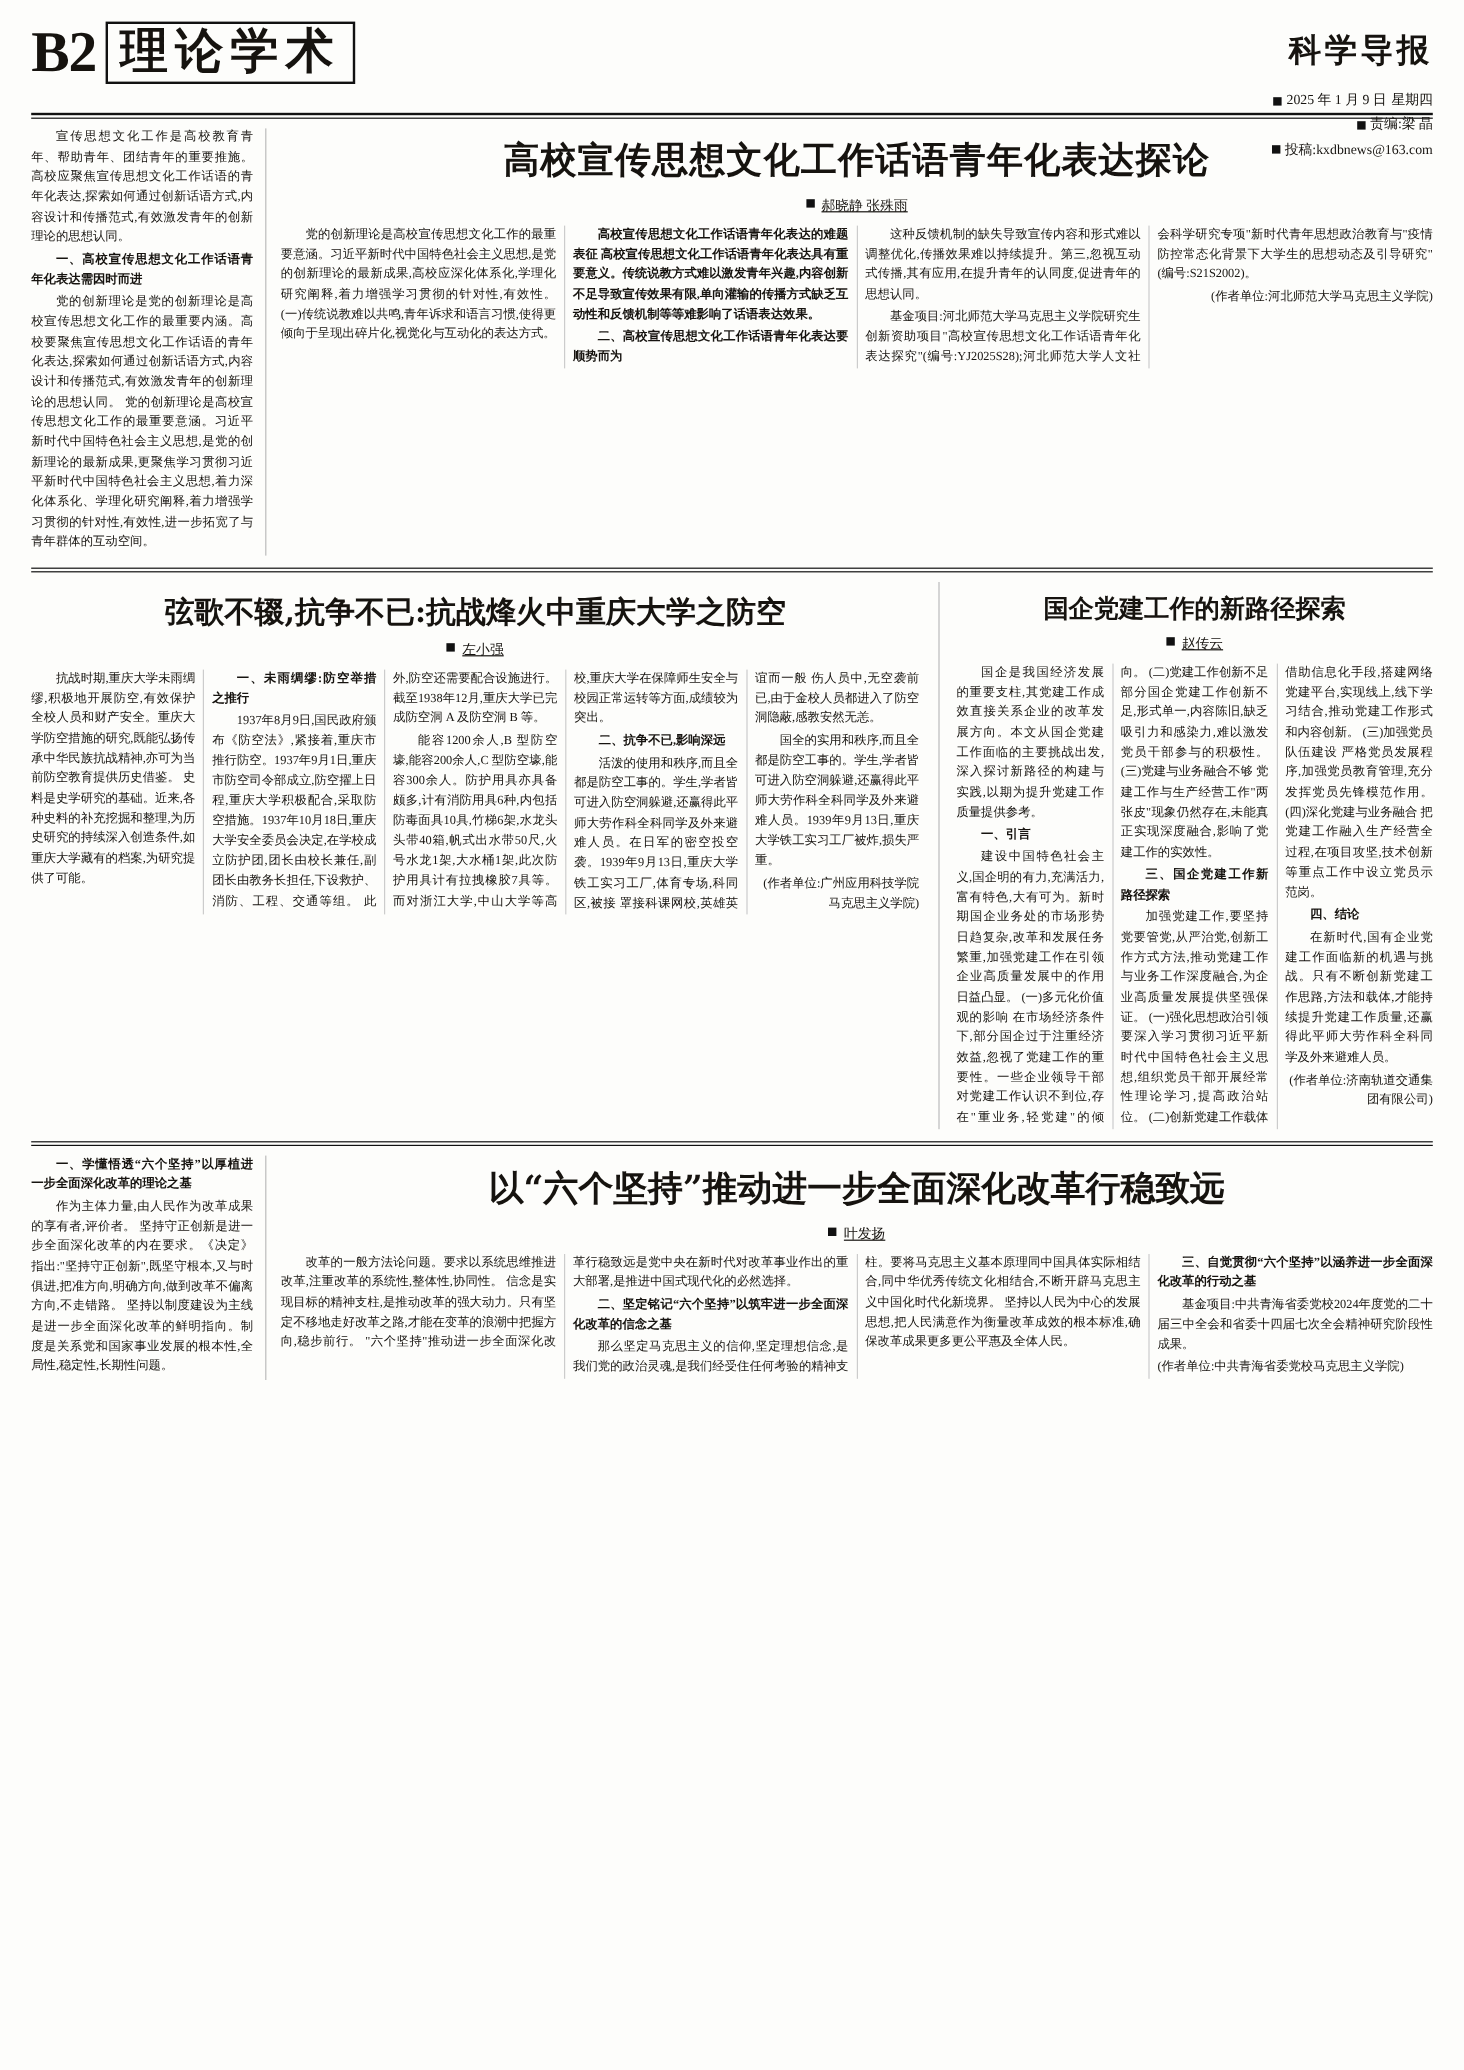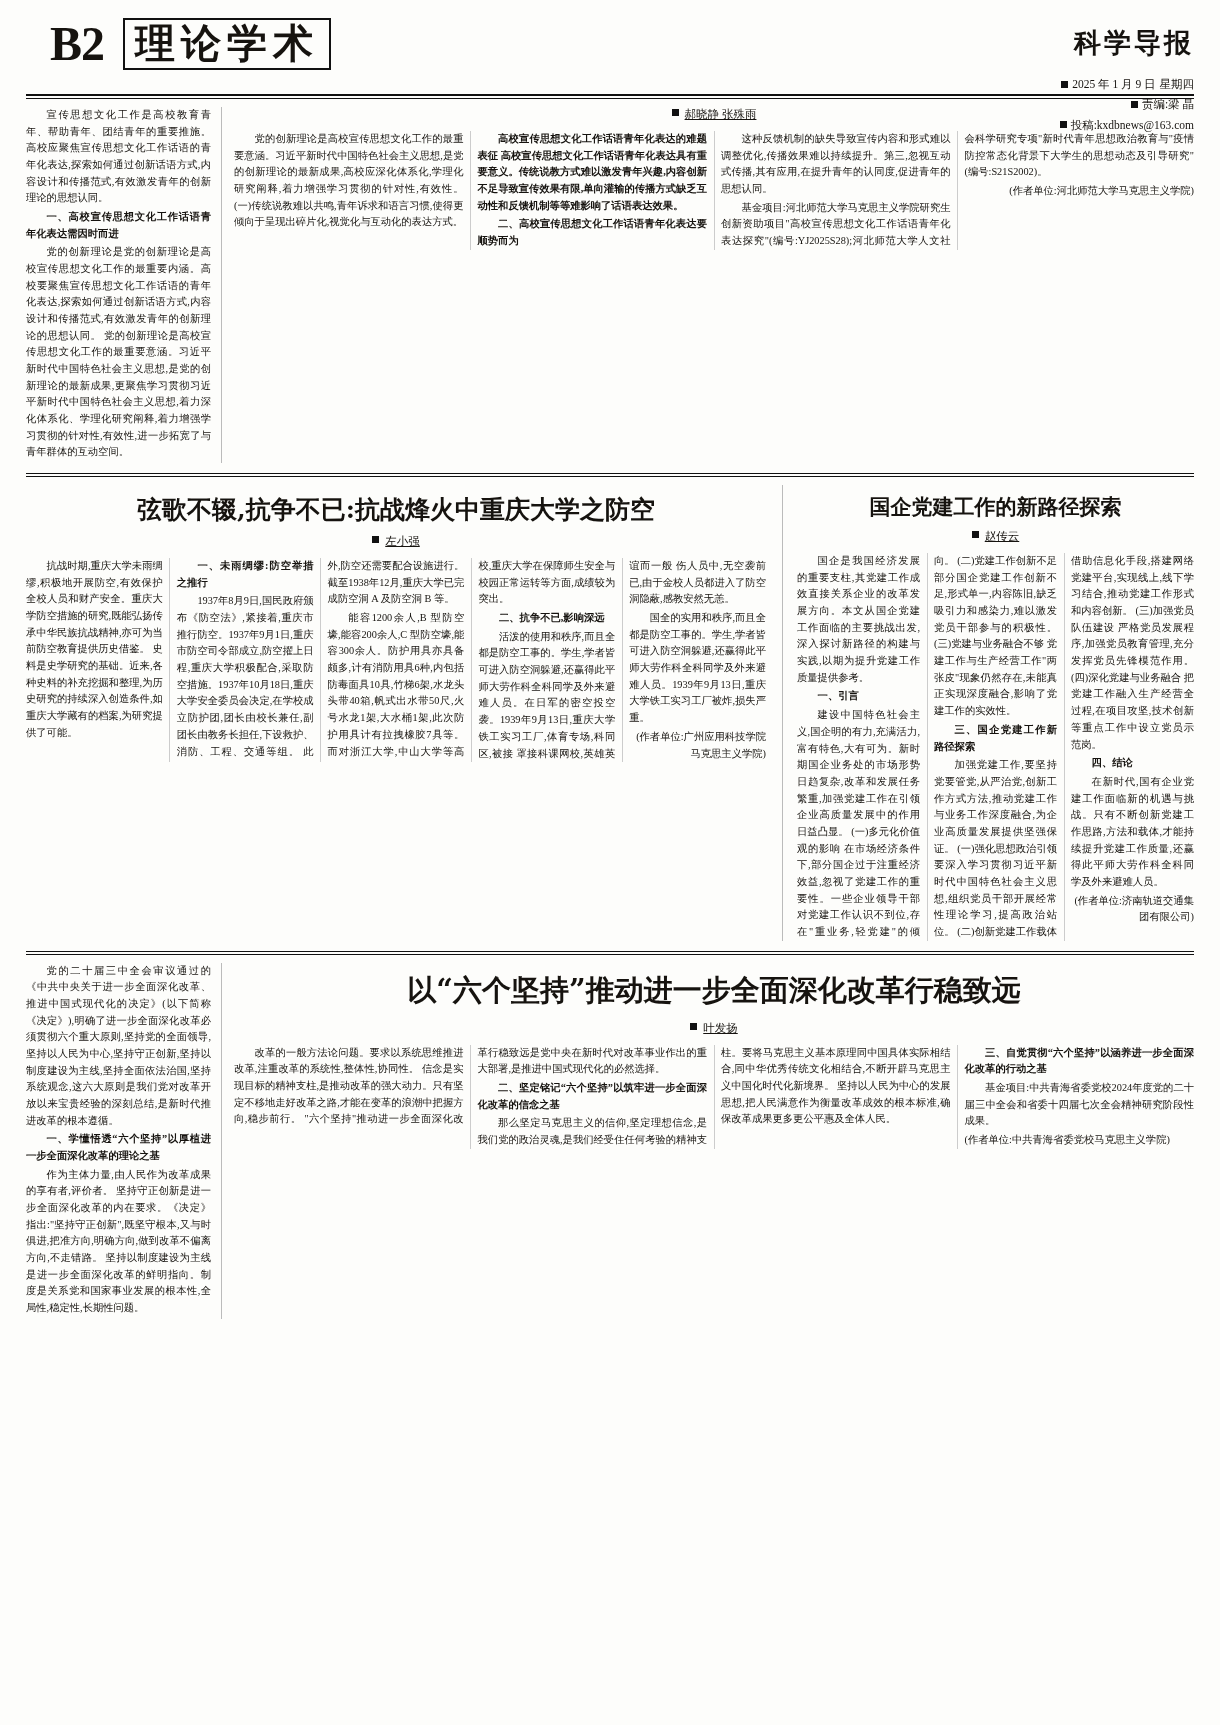--- a/index.html
+++ b/index.html
@@ -7,21 +7,21 @@
   body {
     width:1220px; height:1725px;
     background:#fdfdfb;
     font-family:"Liberation Serif", serif;
     color:#16130f;
   }
   .page { position:relative; width:1220px; height:1725px; padding:18px 26px 10px 26px; }
 
   
   .masthead { display:flex; align-items:flex-start; justify-content:space-between; height:72px; }
-  .mast-left { display:flex; align-items:center; gap:15px;margin-left:24px; }
+  .mast-left { display:flex; align-items:center; gap:4px; }
   .mast-page { font-family:"Liberation Serif", serif; font-size:48px; font-weight:bold; letter-spacing:-1px; line-height:1; padding-right:4px; }
   .mast-title-box { border:2px solid #111; padding:2px 10px 4px 10px; }
   .mast-title { font-family:"DejaVu Serif", serif; font-size:40px; font-weight:bold; letter-spacing:6px; line-height:1.05; }
   .mast-right { text-align:left; font-size:11px; line-height:1.75; padding-top:4px; }
   .mast-brand { font-family:Liberation Mono, monospace; font-size:27px; font-weight:bold; letter-spacing:3px; text-align:right; margin-bottom:5px; }
   .mast-meta { display:flex; align-items:center; gap:4px; justify-content:flex-end; }
   .sq { display:inline-block; width:7px; height:7px; background:#111; }
   .mast-meta span.t { font-size:11.5px; }
 
   .rule-thick { border-top:2.5px solid #111; margin:4px 0 0 0; }
@@ -96,20 +96,21 @@
 
     <div class="art1-lead col-text">
       <p>宣传思想文化工作是高校教育青年、帮助青年、团结青年的重要推施。高校应聚焦宣传思想文化工作话语的青年化表达,探索如何通过创新话语方式,内容设计和传播范式,有效激发青年的创新理论的思想认同。</p>
       <p class="sub">一、高校宣传思想文化工作话语青年化表达需因时而进</p>
       <p>党的创新理论是党的创新理论是高校宣传思想文化工作的最重要内涵。高校要聚焦宣传思想文化工作话语的青年化表达,探索如何通过创新话语方式,内容设计和传播范式,有效激发青年的创新理论的思想认同。
 
 党的创新理论是高校宣传思想文化工作的最重要意涵。习近平新时代中国特色社会主义思想,是党的创新理论的最新成果,更聚焦学习贯彻习近平新时代中国特色社会主义思想,着力深化体系化、学理化研究阐释,着力增强学习贯彻的针对性,有效性,进一步拓宽了与青年群体的互动空间。</p>
     </div>
 
     <div class="art1-main">
+      <div class="headline1">高校宣传思想文化工作话语青年化表达探论</div>
       <div class="byline">
         <span class="mk"></span><span>郝晓静 张殊雨</span>
       </div>
       <div class="cols4 col-text">
         <p>党的创新理论是高校宣传思想文化工作的最重要意涵。习近平新时代中国特色社会主义思想,是党的创新理论的最新成果,高校应深化体系化,学理化研究阐释,着力增强学习贯彻的针对性,有效性。
 
 (一)传统说教难以共鸣,青年诉求和语言习惯,使得更倾向于呈现出碎片化,视觉化与互动化的表达方式。</p>
         <p class="sub">高校宣传思想文化工作话语青年化表达的难题表征
 
 高校宣传思想文化工作话语青年化表达具有重要意义。传统说教方式难以激发青年兴趣,内容创新不足导致宣传效果有限,单向灌输的传播方式缺乏互动性和反馈机制等等难影响了话语表达效果。</p>
@@ -194,21 +195,20 @@
       </div>
     </div>
   </div>
 
   <div class="hr-sec"></div>
   <div class="hr-sec-thin"></div>
 
   <div>
     <div class="art4">
       <div class="art4-lead col-text">
-        <p>党的二十届三中全会审议通过的《中共中央关于进一步全面深化改革、推进中国式现代化的决定》(以下简称《决定》),明确了进一步全面深化改革必须贯彻六个重大原则,坚持党的全面领导,坚持以人民为中心,坚持守正创新,坚持以制度建设为主线,坚持全面依法治国,坚持系统观念,这六大原则是我们党对改革开放以来宝贵经验的深刻总结,是新时代推进改革的根本遵循。</p>
         <p class="sub">一、学懂悟透“六个坚持”以厚植进一步全面深化改革的理论之基</p>
         <p>作为主体力量,由人民作为改革成果的享有者,评价者。
 
 坚持守正创新是进一步全面深化改革的内在要求。《决定》指出:"坚持守正创新",既坚守根本,又与时俱进,把准方向,明确方向,做到改革不偏离方向,不走错路。
 
 坚持以制度建设为主线是进一步全面深化改革的鲜明指向。制度是关系党和国家事业发展的根本性,全局性,稳定性,长期性问题。</p>
       </div>
       <div class="art4-main">
         <div class="headline4">以“六个坚持”推动进一步全面深化改革行稳致远</div>
         <div class="byline">

